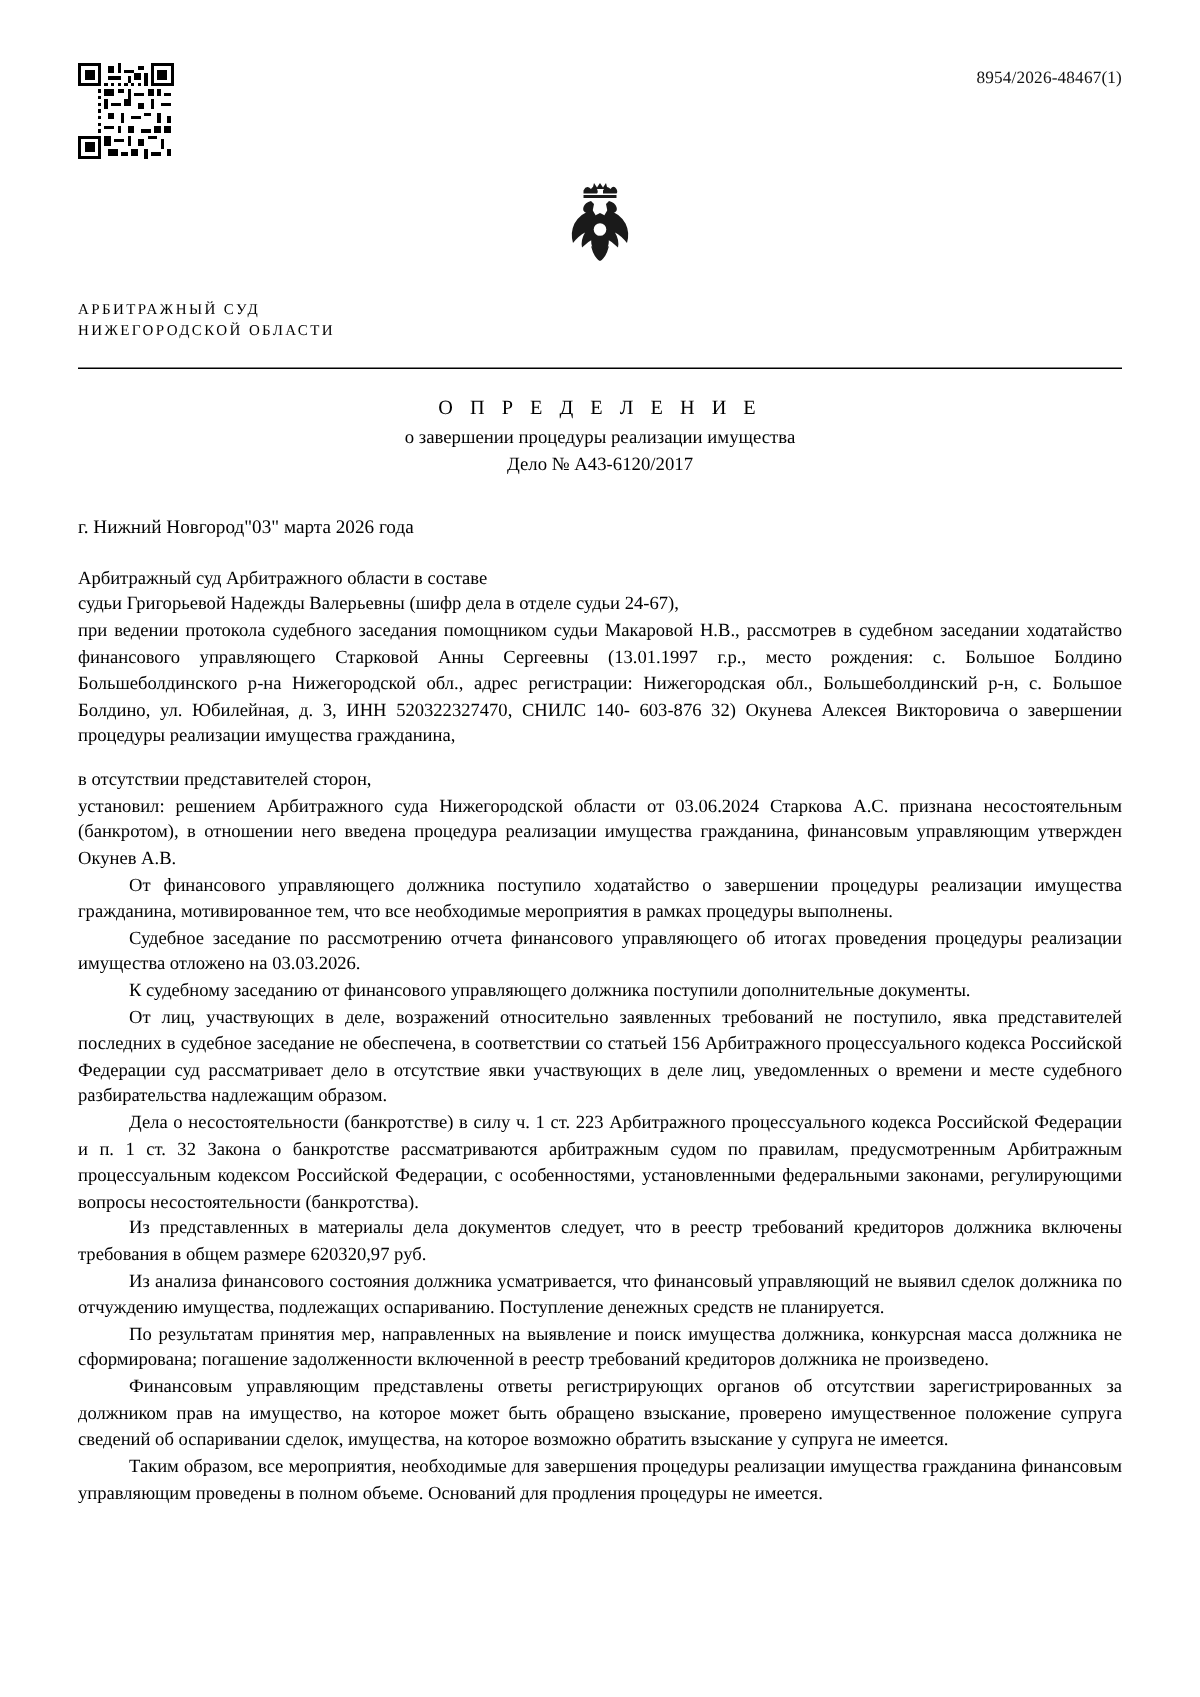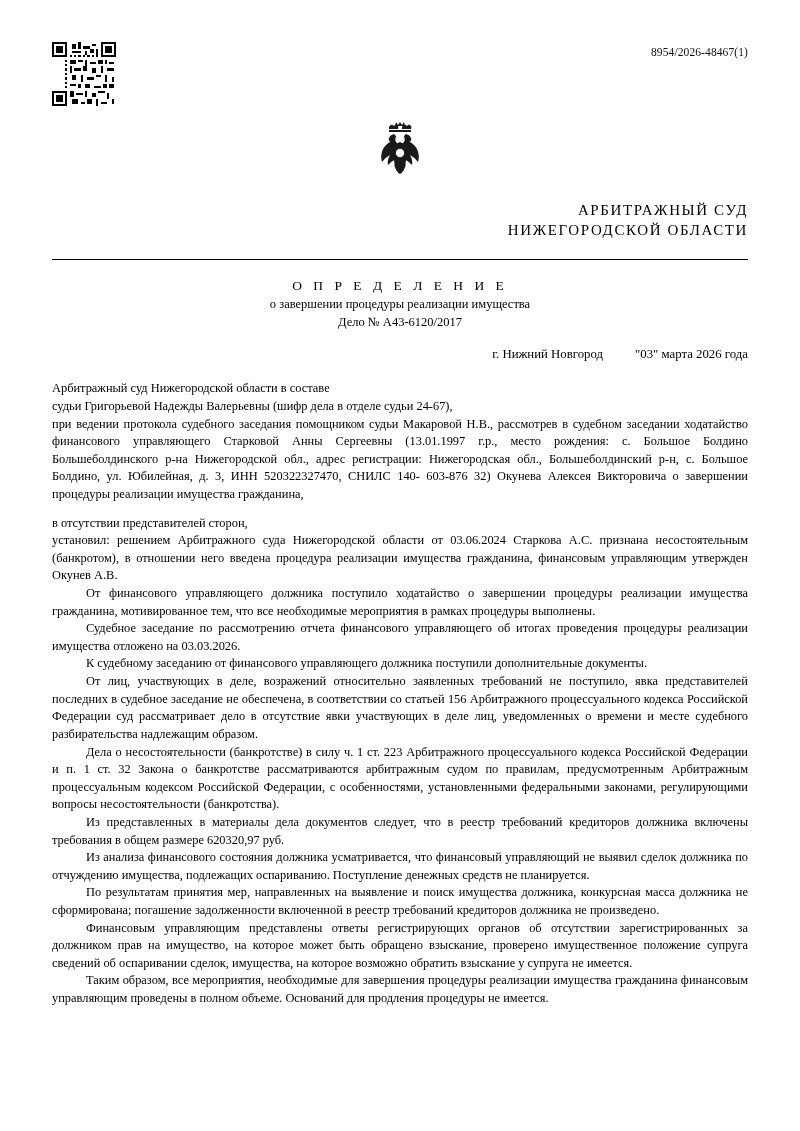--- a/index.html
+++ b/index.html
@@ -54,25 +54,25 @@
     height: 66px;
   }
   .emblem {
     display: inline-block;
     width: 56px;
     height: 64px;
   }
 
   
   .court-name {
-    text-align: right;
+    text-align: left;
     margin-top: 14px;
     line-height: 1.35;
     letter-spacing: 1.6px;
-    font-size: 15px;
+    font-size: 10px;
   }
   .court-name div { white-space: nowrap; }
 
   
   .rule {
     margin: 18px 0 0 0;
     border: none;
     border-top: 1.6px solid #000;
     height: 0;
   }
@@ -90,25 +90,24 @@
   .title-sub {
     font-size: 12.5px;
   }
   .case-no {
     font-size: 12.5px;
   }
 
   
   .city-date {
     display: flex;
-    justify-content: flex-end;
+    justify-content: flex-start;
     align-items: baseline;
-    margin-top: 16px;
+    margin-top: 26px;
     font-size: 12.8px;
-    gap: 32px;
   }
 
   
   .body-text {
     margin-top: 18px;
     font-size: 12.4px;
     line-height: 1.42;
     text-align: justify;
   }
   .body-text p {
@@ -254,21 +253,21 @@
     <div class="title-sub">о завершении процедуры реализации имущества</div>
     <div class="case-no">Дело № А43-6120/2017</div>
   </div>
 
   <div class="city-date">
     <div>г. Нижний Новгород</div>
     <div>"03" марта 2026 года</div>
   </div>
 
   <div class="body-text">
-    <p>Арбитражный суд Нижегородской области в составе</p>
+    <p>Арбитражный суд Арбитражного области в составе</p>
     <p>судьи Григорьевой Надежды Валерьевны (шифр дела в отделе судьи 24-67),</p>
     <p>при ведении протокола судебного заседания помощником судьи Макаровой Н.В., рассмотрев в судебном заседании ходатайство финансового управляющего Старковой Анны Сергеевны (13.01.1997 г.р., место рождения: с. Большое Болдино Большеболдинского р-на Нижегородской обл., адрес регистрации: Нижегородская обл., Большеболдинский р-н, с. Большое Болдино, ул. Юбилейная, д. 3, ИНН 520322327470, СНИЛС 140- 603-876 32) Окунева Алексея Викторовича о завершении процедуры реализации имущества гражданина,</p>
     <div class="gap"></div>
     <p>в отсутствии представителей сторон,</p>
     <p>установил: решением Арбитражного суда Нижегородской области от 03.06.2024 Старкова А.С. признана несостоятельным (банкротом), в отношении него введена процедура реализации имущества гражданина, финансовым управляющим утвержден Окунев А.В.</p>
     <p class="p-indent">От финансового управляющего должника поступило ходатайство о завершении процедуры реализации имущества гражданина, мотивированное тем, что все необходимые мероприятия в рамках процедуры выполнены.</p>
     <p class="p-indent">Судебное заседание по рассмотрению отчета финансового управляющего об итогах проведения процедуры реализации имущества отложено на 03.03.2026.</p>
     <p class="p-indent">К судебному заседанию от финансового управляющего должника поступили дополнительные документы.</p>
     <p class="p-indent">От лиц, участвующих в деле, возражений относительно заявленных требований не поступило, явка представителей последних в судебное заседание не обеспечена, в соответствии со статьей 156 Арбитражного процессуального кодекса Российской Федерации суд рассматривает дело в отсутствие явки участвующих в деле лиц, уведомленных о времени и месте судебного разбирательства надлежащим образом.</p>
     <p class="p-indent">Дела о несостоятельности (банкротстве) в силу ч. 1 ст. 223 Арбитражного процессуального кодекса Российской Федерации и п. 1 ст. 32 Закона о банкротстве рассматриваются арбитражным судом по правилам, предусмотренным Арбитражным процессуальным кодексом Российской Федерации, с особенностями, установленными федеральными законами, регулирующими вопросы несостоятельности (банкротства).</p>

